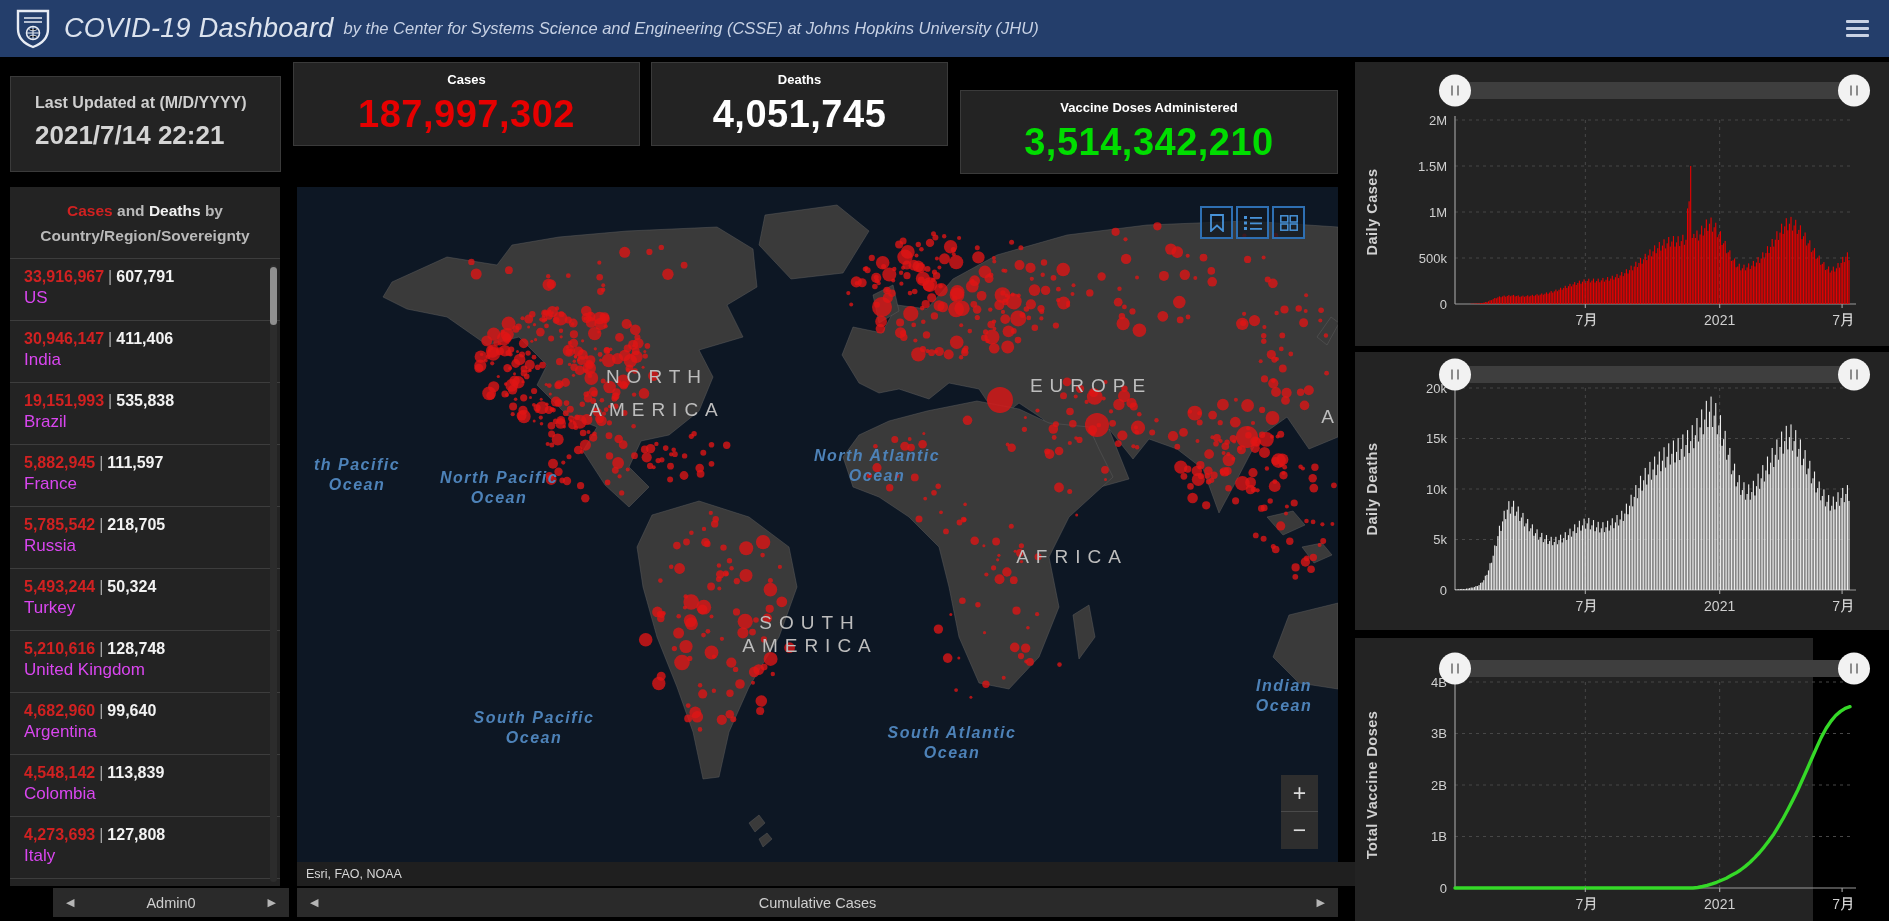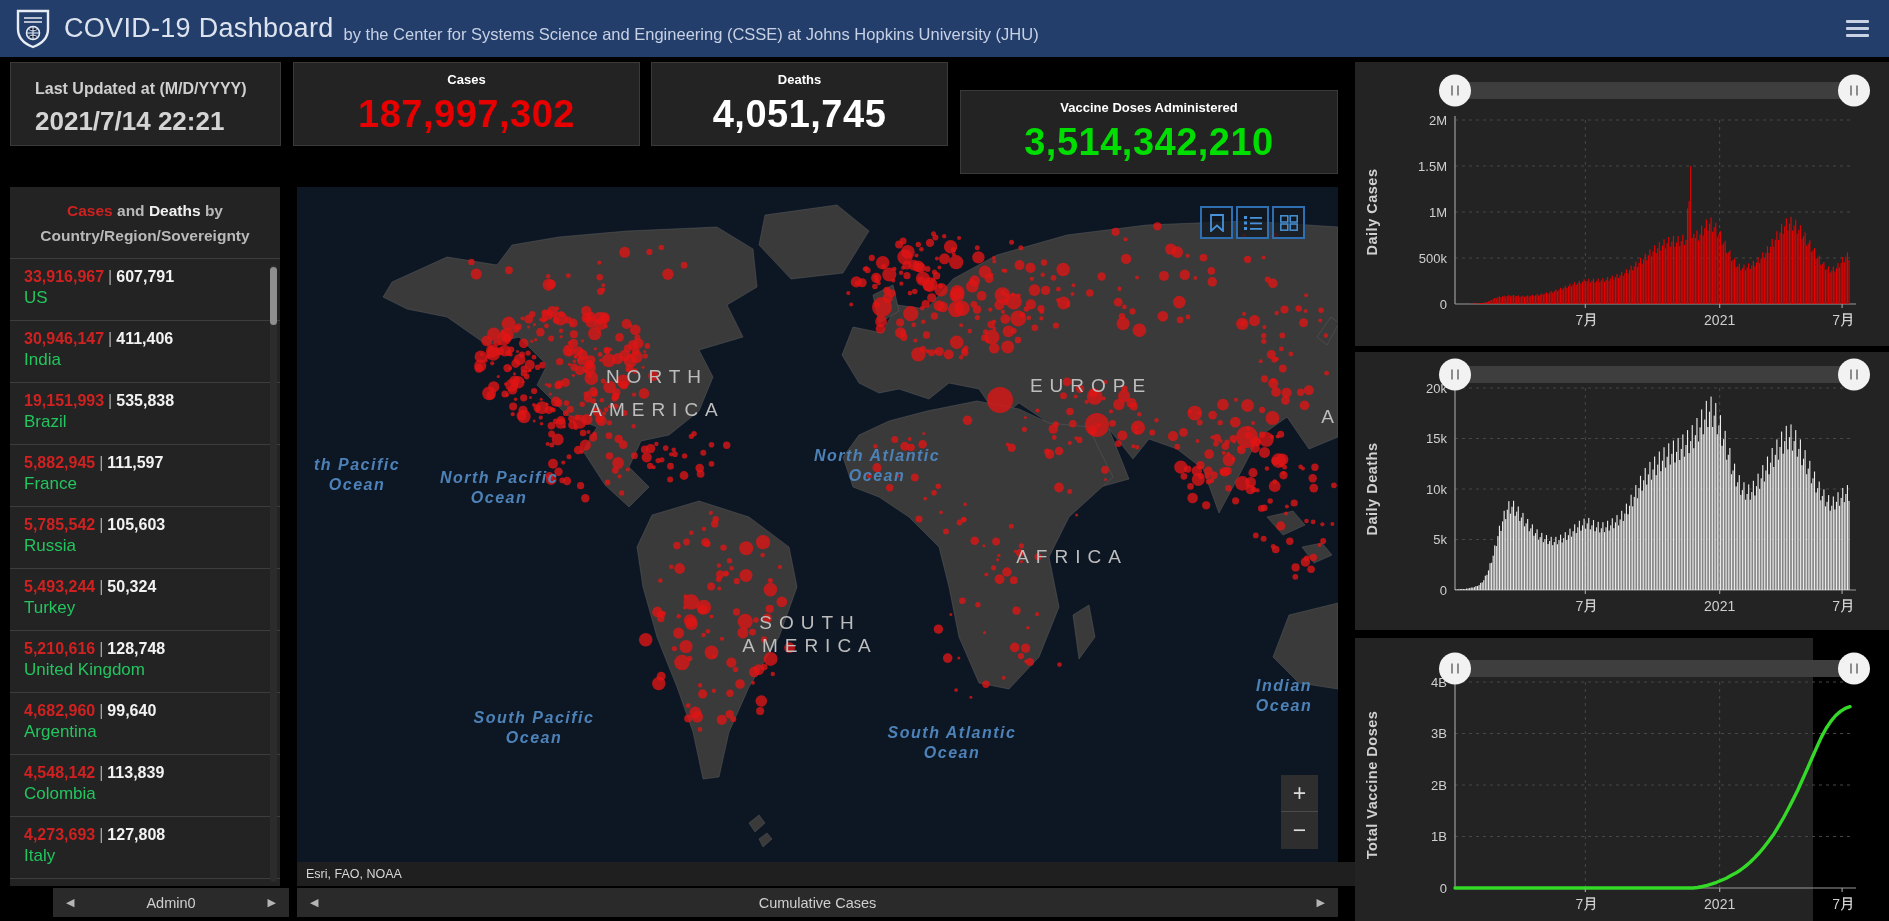--- a/index.html
+++ b/index.html
@@ -2,21 +2,21 @@
 <html><head>
 <meta charset="utf-8">
 <style>
   html,body{margin:0;padding:0;background:#000;}
   #app{position:relative;width:1889px;height:921px;background:#000;overflow:hidden;
        font-family:"Liberation Sans",sans-serif;-webkit-font-smoothing:antialiased;}
   
   #header{position:absolute;left:0;top:0;width:1889px;height:57px;background:#243e6b;
           display:flex;align-items:center;}
   #logo{margin-left:16px;flex:0 0 auto;}
-  #titles{display:flex;align-items:flex-end;margin-left:14px;white-space:nowrap;}
+  #titles{display:flex;align-items:center;margin-left:14px;white-space:nowrap;font-style:italic;}
   #title{font-size:27px;color:#dce3ee;letter-spacing:.3px;}
   #subtitle{font-size:16.5px;color:#c7d1e4;margin-left:10px;}
   #hamburger{margin-left:auto;margin-right:20px;cursor:pointer;}
   #hamburger div{width:23px;height:2.5px;background:#c9d2e4;margin:4.5px 0;border-radius:1px;}
   
   .panel{position:absolute;background:#232323;}
   .bordered{border:1px solid #3a3a3a;box-sizing:border-box;}
   
   .stat-label{font-size:13px;font-weight:bold;color:#fff;text-align:center;padding-top:9px;}
   .stat-value{font-size:38px;font-weight:bold;text-align:center;margin-top:6px;letter-spacing:.5px;}
@@ -26,21 +26,21 @@
   #last-updated .lu-value{font-size:26px;color:#d4d4d4;font-weight:bold;margin-top:8px;}
   
   #sidebar{left:10px;top:187px;width:270px;height:699px;overflow:hidden;}
   #sb-title{height:72px;box-sizing:border-box;text-align:center;padding-top:12px;font-size:15.5px;
             font-weight:bold;color:#b9b9b9;line-height:1.6;border-bottom:1px solid #3d3d3d;}
   #sb-title .t-cases{color:#d02121;} #sb-title .t-deaths{color:#f0f0f0;}
   .sb-row{height:62px;box-sizing:border-box;padding:9px 0 0 14px;border-bottom:1px solid #3d3d3d;cursor:pointer;}
   .sb-line1{font-size:16px;font-weight:bold;white-space:nowrap;}
   .sb-cases{color:#d02121;} .sb-sep{color:#a8a8a8;font-weight:normal;padding:0 4px;}
   .sb-deaths{color:#f2f2f2;}
-  .sb-country{font-size:17px;color:#22c55e;margin-top:2px;}
+  .sb-country{font-size:17px;color:#d946ef;margin-top:2px;}
   #sb-scroll-track{position:absolute;right:3px;top:78px;bottom:4px;width:7px;background:#2c2c2c;border-radius:4px;}
   #sb-scroll-thumb{position:absolute;right:3px;top:80px;width:7px;height:58px;background:#8f8f8f;border-radius:4px;cursor:pointer;}
   
   .tab-bar{position:absolute;height:29px;background:#2a2a2a;display:flex;align-items:center;
            color:#cfcfcf;font-size:14.5px;}
   .tab-arrow{color:#b5b5b5;font-size:11px;padding:0 13px;cursor:pointer;}
   .tab-label{flex:1;text-align:center;}
   #admin-bar{left:53px;top:888px;width:236px;}
   #cum-bar{left:297px;top:888px;width:1041px;}
   
@@ -76,21 +76,21 @@
       <span id="title">COVID-19 Dashboard</span>
       <span id="subtitle">by the Center for Systems Science and Engineering (CSSE) at Johns Hopkins University (JHU)</span>
     </div>
     <div id="hamburger">
         <div></div>
         <div></div>
         <div></div>
       </div>
   </div>
 
-  <div class="panel bordered" id="last-updated" style="left:10px;top:62px;width:271px;height:84px;">
+  <div class="panel bordered" id="last-updated" style="left:10px;top:76px;width:271px;height:96px;">
     <div class="lu-label">Last Updated at (M/D/YYYY)</div>
     <div class="lu-value">2021/7/14 22:21</div>
   </div>
   <div class="panel bordered" style="left:293px;top:62px;width:347px;height:84px;">
     <div class="stat-label">Cases</div>
     <div class="stat-value red">187,997,302</div>
   </div>
   <div class="panel bordered" style="left:651px;top:62px;width:297px;height:84px;">
     <div class="stat-label">Deaths</div>
     <div class="stat-value white">4,051,745</div>
@@ -119,21 +119,21 @@
         </div>
         <div class="sb-row">
           <div class="sb-line1"><span class="sb-cases">19,151,993</span><span class="sb-sep">|</span><span class="sb-deaths">535,838</span></div>
           <div class="sb-country">Brazil</div>
         </div>
         <div class="sb-row">
           <div class="sb-line1"><span class="sb-cases">5,882,945</span><span class="sb-sep">|</span><span class="sb-deaths">111,597</span></div>
           <div class="sb-country">France</div>
         </div>
         <div class="sb-row">
-          <div class="sb-line1"><span class="sb-cases">5,785,542</span><span class="sb-sep">|</span><span class="sb-deaths">105,603</span></div>
+          <div class="sb-line1"><span class="sb-cases">5,785,542</span><span class="sb-sep">|</span><span class="sb-deaths">218,705</span></div>
           <div class="sb-country">Russia</div>
         </div>
         <div class="sb-row">
           <div class="sb-line1"><span class="sb-cases">5,493,244</span><span class="sb-sep">|</span><span class="sb-deaths">50,324</span></div>
           <div class="sb-country">Turkey</div>
         </div>
         <div class="sb-row">
           <div class="sb-line1"><span class="sb-cases">5,210,616</span><span class="sb-sep">|</span><span class="sb-deaths">128,748</span></div>
           <div class="sb-country">United Kingdom</div>
         </div>

